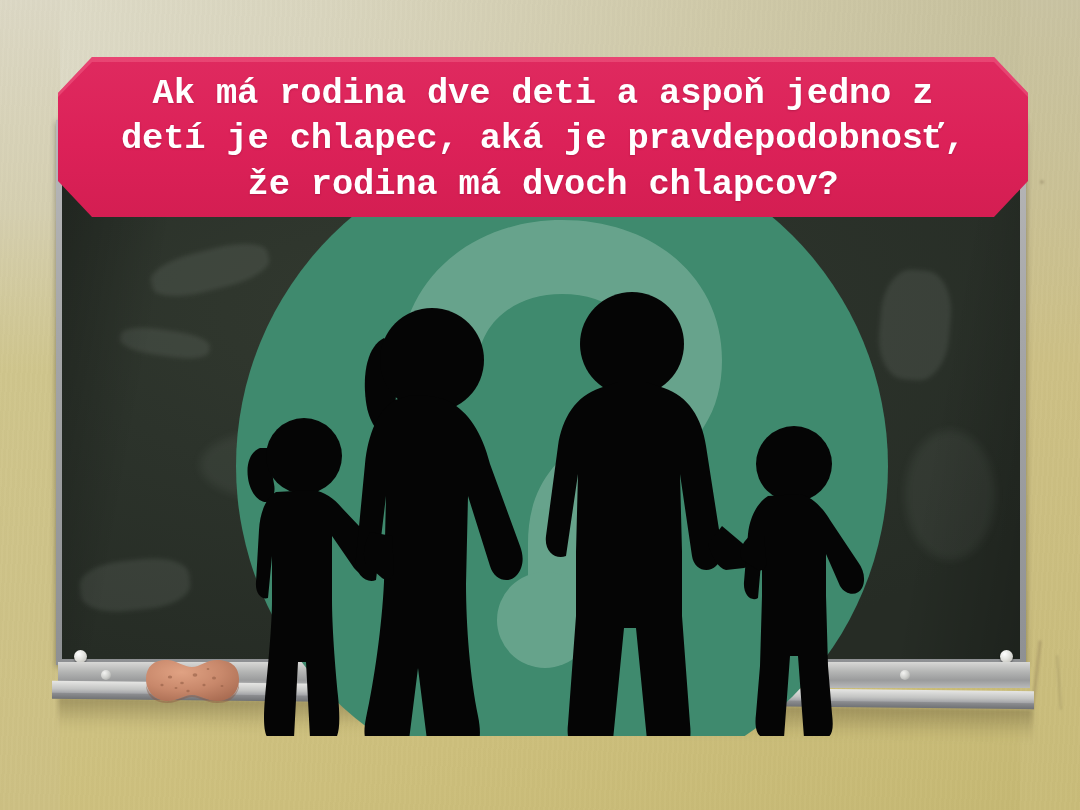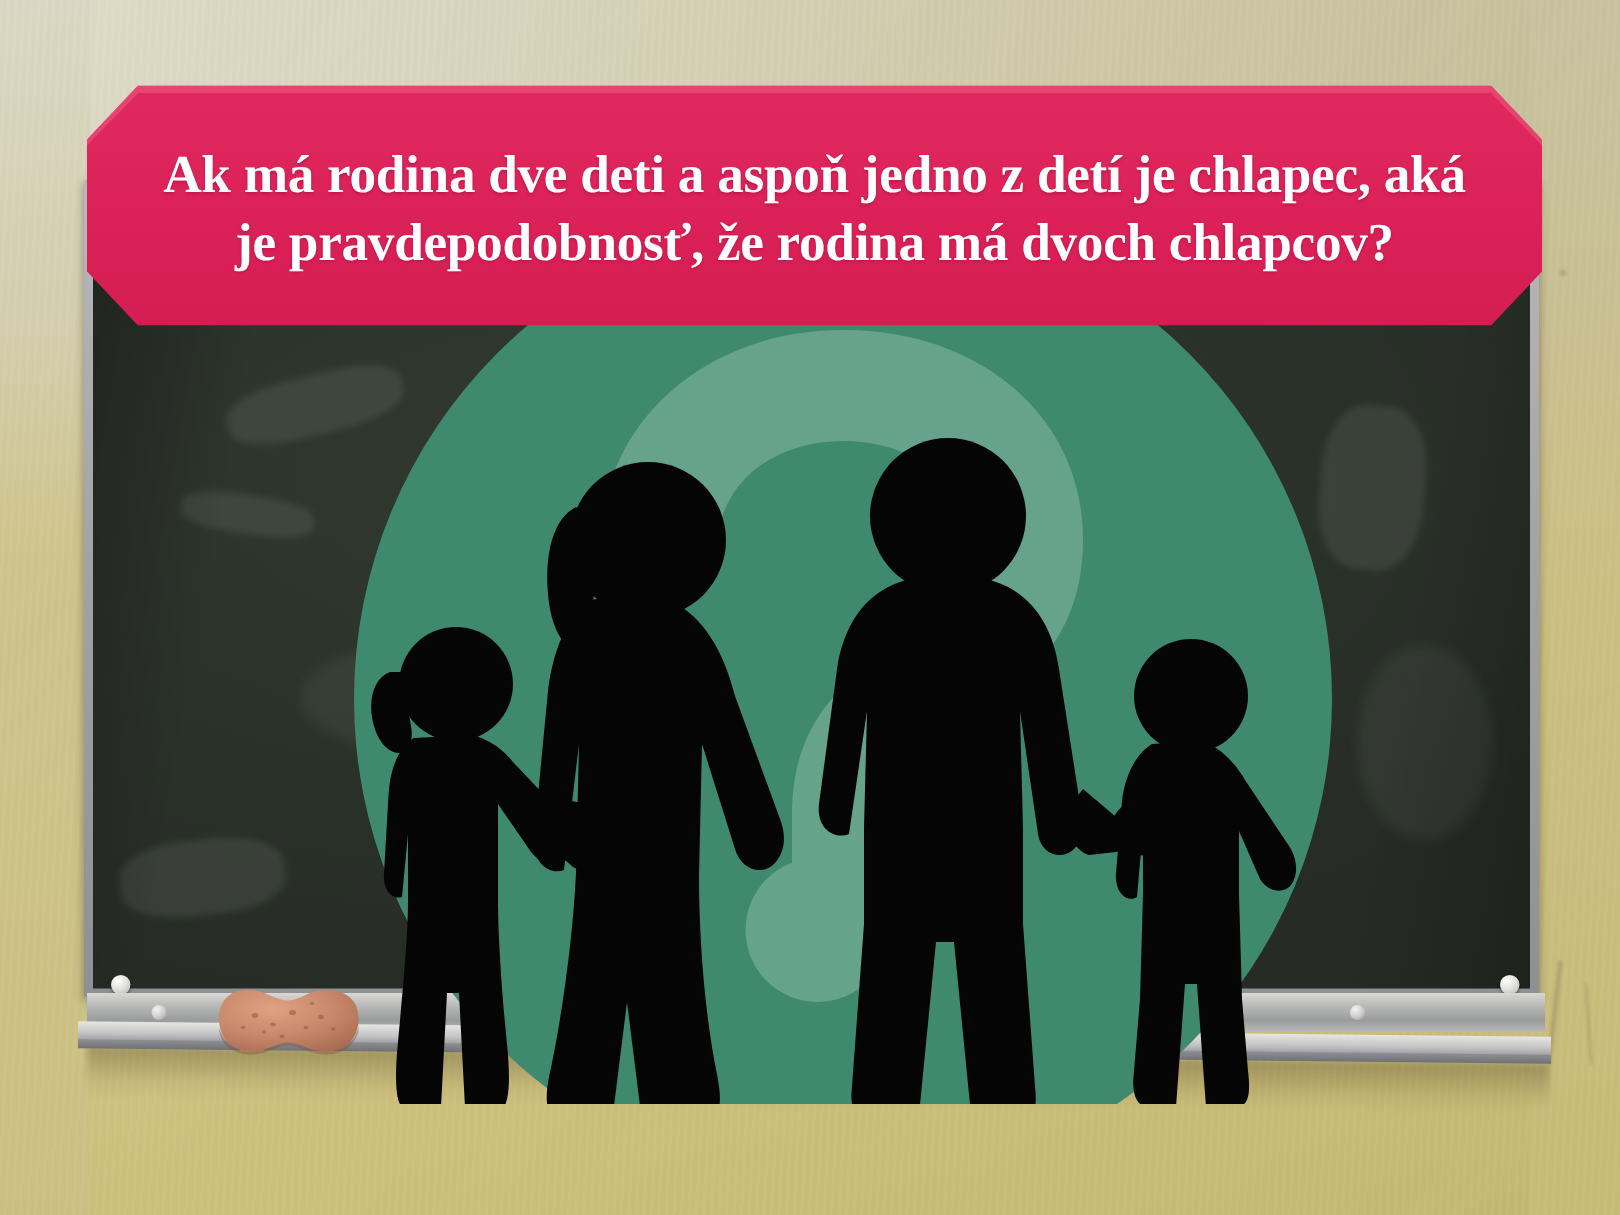--- a/index.html
+++ b/index.html
@@ -1,20 +1,20 @@
 <!DOCTYPE html>
 <html><head>
 <meta charset="utf-8">
 <style>
   html,body{margin:0;padding:0;background:#000;}
   #stage{
     position:relative;
     width:1080px;height:810px;
     overflow:hidden;
-    font-family:Liberation Serif, serif;
+    font-family:Liberation Mono, monospace;
     background:#cfc79c;
   }
 
   
   .wall-top{
     position:absolute;left:0;top:0;width:1080px;height:250px;
     background:linear-gradient(110deg,#dedbc8 0%,#d9d5be 28%,#cfc9a8 62%,#c3bd98 100%);
   }
   .wall-bottom{
     position:absolute;left:0;top:230px;width:1080px;height:580px;

